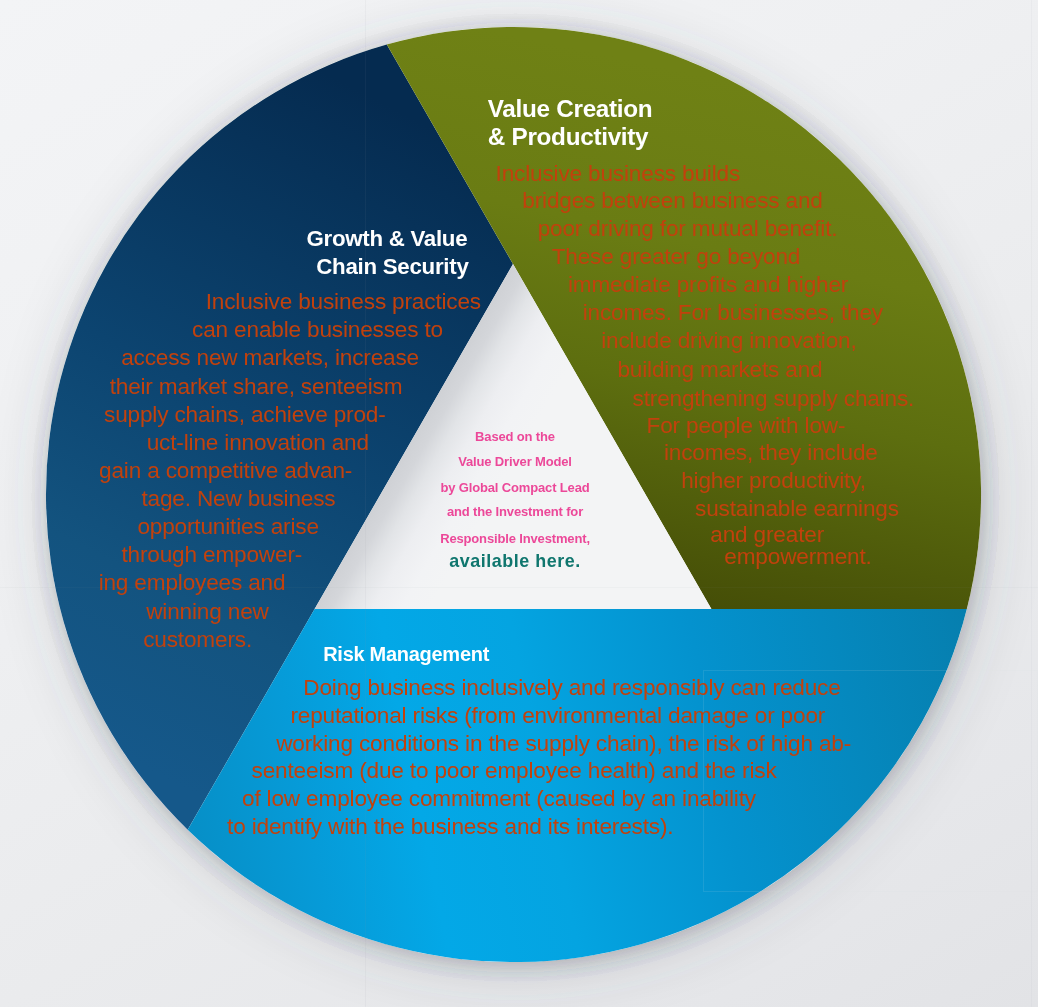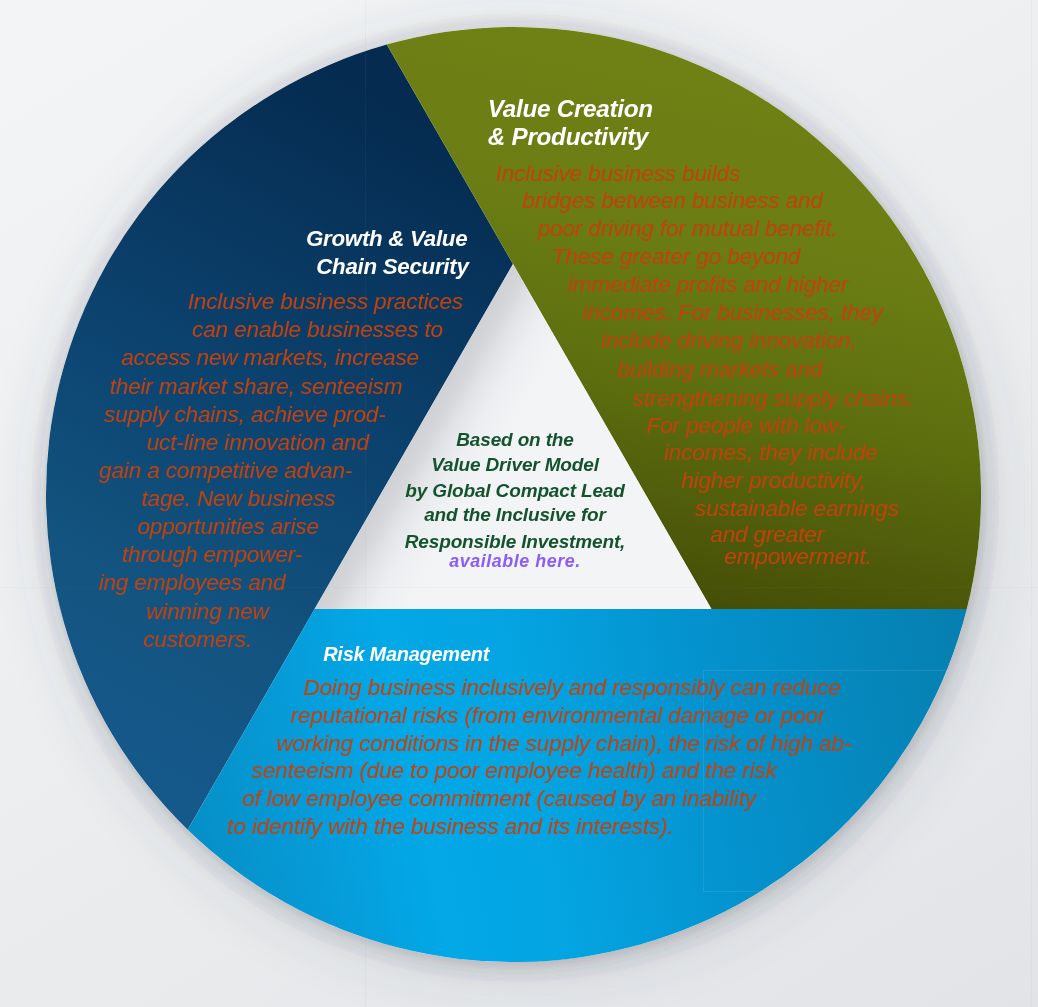--- a/index.html
+++ b/index.html
@@ -1,31 +1,31 @@
 <!DOCTYPE html>
 <html><head>
 <meta charset="utf-8">
 <style>
   html,body{margin:0;padding:0;}
   body{width:1038px;height:1007px;overflow:hidden;
        font-family:"Liberation Sans",sans-serif;
        background:linear-gradient(149.3deg,#f3f4f6 0%,#eff0f2 34%,#eaebed 62%,#e6e7ea 84%,#e2e3e6 100%);}
-  #stage{position:relative;width:1038px;height:848px;font-style:italic;}
+  #stage{position:relative;width:1038px;height:848px;}
   svg.diagram{position:absolute;left:0;top:0;}
   .tl{position:absolute;white-space:pre;line-height:1;}
   .ra{text-align:center;}
   .ca{text-align:center;}
   .body-green,.body-blue,.body-lblue{
     font-size:22.6px;letter-spacing:-0.17px;color:#c2410c;font-weight:400;}
   .hd{font-weight:700;color:#ffffff;}
   .hd-green{font-size:24.3px;letter-spacing:-0.30px;}
   .hd-blue{font-size:22.3px;letter-spacing:-0.28px;}
   .hd-lblue{font-size:20px;letter-spacing:-0.28px;}
-  .center-line{font-size:19px;letter-spacing:-0.15px;font-weight:700;color:#14532d;}
-  .center-link{font-size:17.9px;letter-spacing:0.55px;font-weight:700;color:#8b5cf6;}
+  .center-line{font-size:13px;letter-spacing:-0.15px;font-weight:700;color:#ec4899;}
+  .center-link{font-size:17.9px;letter-spacing:0.55px;font-weight:700;color:#0f766e;}
 </style>
 </head>
 <body>
 
 <div id="stage">
 
 <svg class="diagram" width="1038" height="1007" viewBox="0 0 1038 1007">
   <defs>
     <linearGradient id="gGreen" gradientUnits="userSpaceOnUse" x1="820" y1="100" x2="711.4" y2="609">
       <stop offset="0%" stop-color="#6F8115"></stop>
@@ -93,21 +93,21 @@
 <div class="tl body-green" style="left:646.5px;top:415.41px">For people with low-</div>
 <div class="tl body-green" style="left:664.0px;top:442.41px">incomes, they include</div>
 <div class="tl body-green" style="left:681.2px;top:470.01px">higher productivity,</div>
 <div class="tl body-green" style="left:695.0px;top:498.01px">sustainable earnings</div>
 <div class="tl body-green" style="left:710.3px;top:523.81px">and greater</div>
 <div class="tl body-green" style="left:724.3px;top:545.61px">empowerment.</div>
 </div>
 <div>
 <div class="tl hd hd-blue ra" style="right:570.7px;top:227.85px">Growth &amp; Value</div>
 <div class="tl hd hd-blue ra" style="right:569.5px;top:255.75px">Chain Security</div>
-<div class="tl body-blue ra" style="right:575px;top:291.11px">Inclusive business practices</div>
+<div class="tl body-blue ra" style="right:557px;top:291.11px">Inclusive business practices</div>
 <div class="tl body-blue ra" style="right:595px;top:319.24px">can enable businesses to</div>
 <div class="tl body-blue ra" style="right:619.0px;top:347.37px">access new markets, increase</div>
 <div class="tl body-blue ra" style="right:635.7px;top:375.50px">their market share, senteeism</div>
 <div class="tl body-blue ra" style="right:652.4px;top:403.63px">supply chains, achieve prod-</div>
 <div class="tl body-blue ra" style="right:669.1px;top:431.76px">uct-line innovation and</div>
 <div class="tl body-blue ra" style="right:685.8px;top:459.89px">gain a competitive advan-</div>
 <div class="tl body-blue ra" style="right:702.5px;top:488.02px">tage. New business</div>
 <div class="tl body-blue ra" style="right:719.2px;top:516.15px">opportunities arise</div>
 <div class="tl body-blue ra" style="right:735.9px;top:544.28px">through empower-</div>
 <div class="tl body-blue ra" style="right:752.6px;top:572.41px">ing employees and</div>
@@ -120,19 +120,19 @@
 <div class="tl body-lblue" style="left:290.4px;top:705.01px">reputational risks (from environmental damage or poor</div>
 <div class="tl body-lblue" style="left:276.2px;top:732.71px">working conditions in the supply chain), the risk of high ab-</div>
 <div class="tl body-lblue" style="left:251.6px;top:760.41px">senteeism (due to poor employee health) and the risk</div>
 <div class="tl body-lblue" style="left:242.0px;top:788.11px">of low employee commitment (caused by an inability</div>
 <div class="tl body-lblue" style="left:227.1px;top:815.81px">to identify with the business and its interests).</div>
 </div>
 <div>
 <div class="tl center-line ca" style="left:0;width:1030px;top:429.89px">Based on the</div>
 <div class="tl center-line ca" style="left:0;width:1030px;top:455.29px">Value Driver Model</div>
 <div class="tl center-line ca" style="left:0;width:1030px;top:480.69px">by Global Compact Lead</div>
-<div class="tl center-line ca" style="left:0;width:1030px;top:505.49px">and the Inclusive for</div>
+<div class="tl center-line ca" style="left:0;width:1030px;top:505.49px">and the Investment for</div>
 <div class="tl center-line ca" style="left:0;width:1030px;top:531.59px">Responsible Investment,</div>
 <div class="tl center-link ca" style="left:0;width:1030px;top:553.49px">available here.</div>
 </div>
 </div>
 
 </div>
 
 </body></html>

